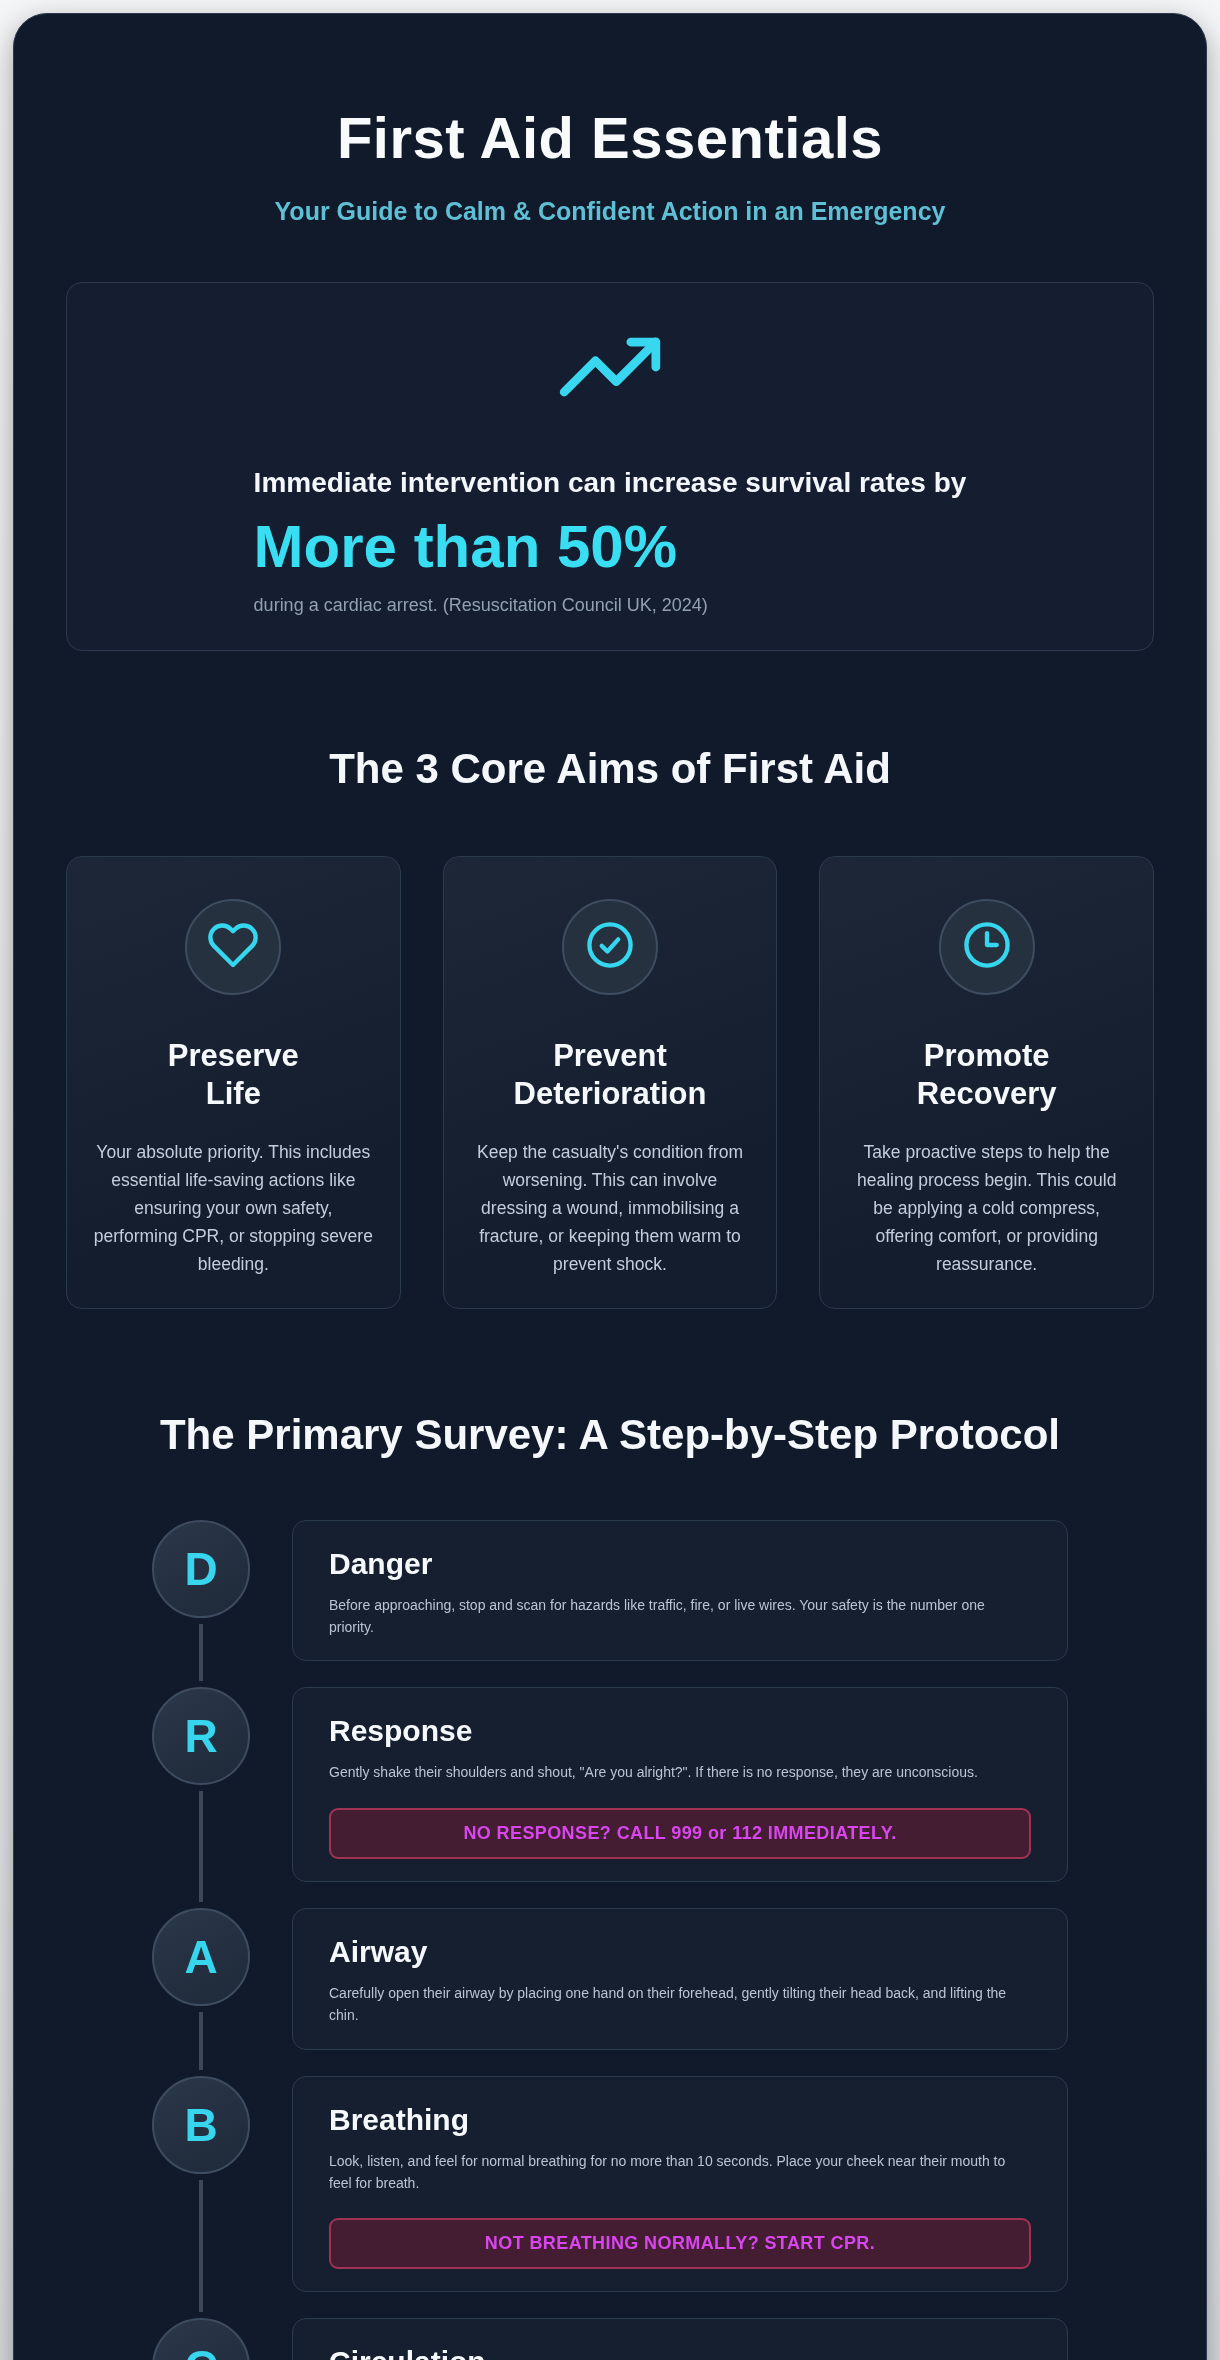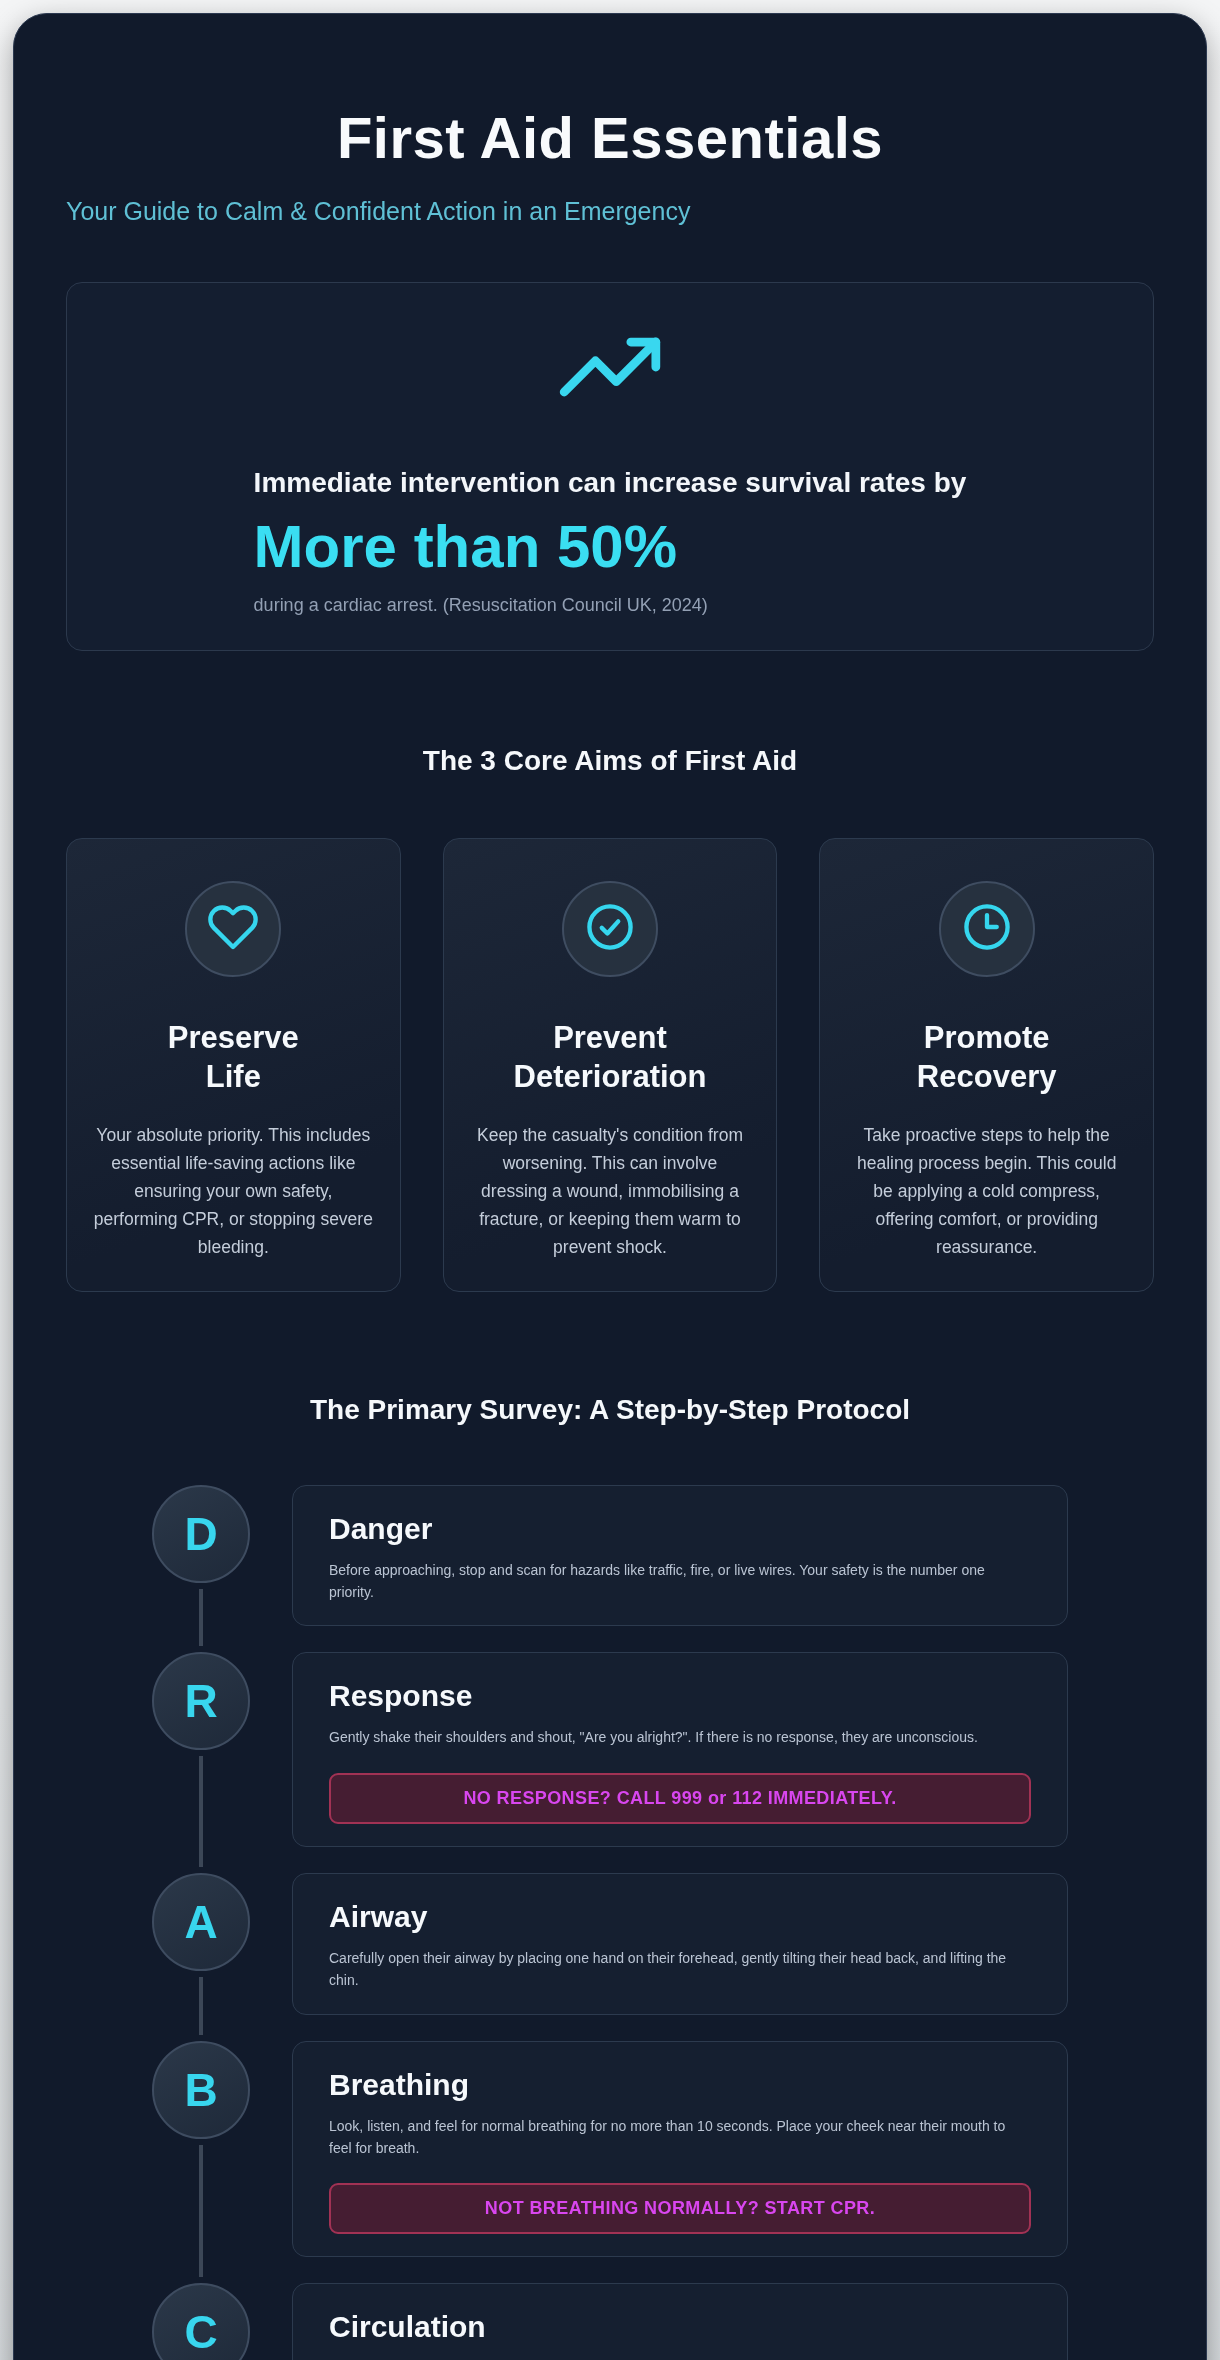--- a/index.html
+++ b/index.html
@@ -21,23 +21,24 @@
   
   .page-title {
     margin: 26px 0 26px;
     text-align: center;
     color: #f8fafc;
     font-size: 58px;
     font-weight: bold;
     letter-spacing: 0.5px;
   }
   .page-subtitle {
+    text-align: center;
     color: #5fc0d5;
     font-size: 25px;
-    font-weight: 400;
+    font-weight: 700;
     margin: 0 0 56px;
   }
   
   .stat-box {
     display: flex;
     align-items: center;
     gap: 46px;
     background: #141e30;
     border: 1px solid #2c394d;
     border-radius: 16px;
@@ -57,21 +58,21 @@
   .stat-value {
     color: #3adef2;
     font-size: 60px;
     font-weight: bold;
     margin: 10px 0 14px;
   }
   .stat-caption { color: #93a0b4; font-size: 18px; margin: 0; }
   
   .section-heading {
     color: #f5f8fb;
-    font-size: 28px;
+    font-size: 42px;
     font-weight: bold;
     text-align: center;
     line-height: 1.25;
   }
   .aims-heading { margin: 92px auto 60px; }
   .survey-heading { margin: 100px auto 58px; max-width: 920px; }
   
   .aims-grid { display: grid; grid-template-columns: repeat(3, 1fr); gap: 42px; }
   .aim-card {
     background: linear-gradient(160deg, #1d2738 0%, #141d2e 75%);

